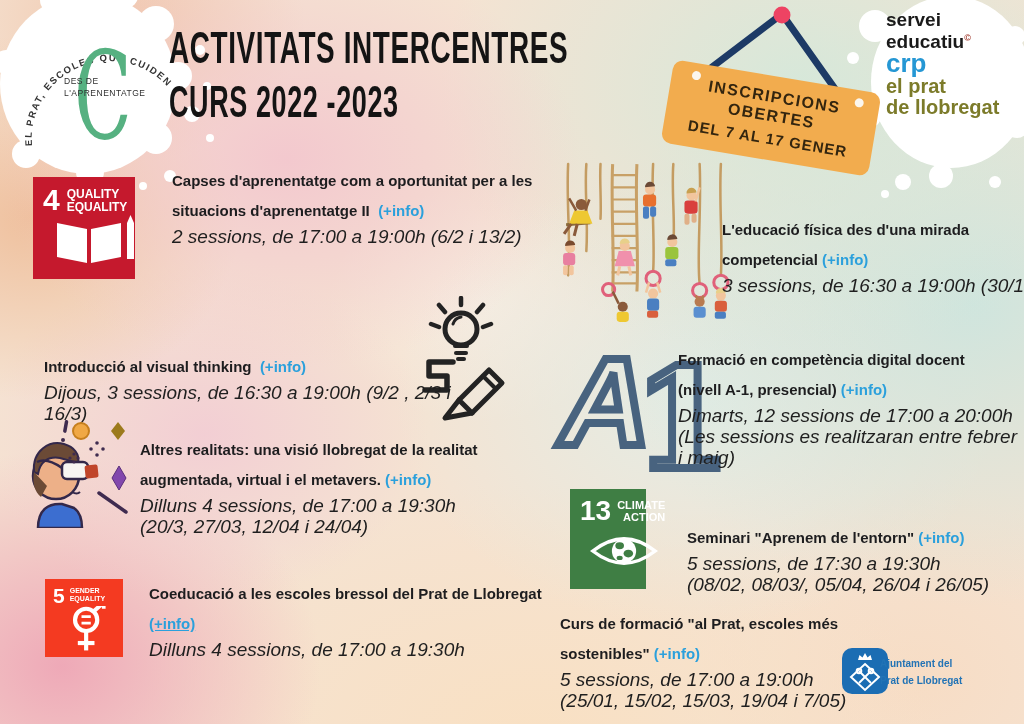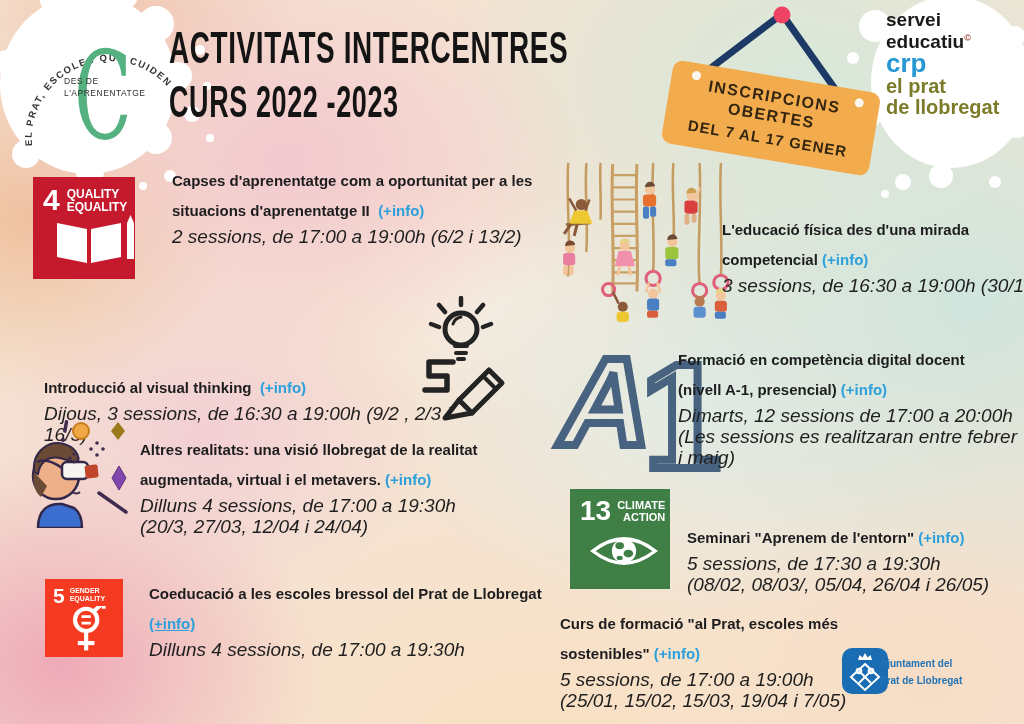--- a/index.html
+++ b/index.html
@@ -48,21 +48,21 @@
   .sdg{position:absolute;color:#fff;box-sizing:border-box;}
   .sdg-head{display:flex;align-items:flex-start;}
   .sdg-num{font-weight:700;line-height:1;}
   .sdg-lab{font-weight:700;line-height:1.08;}
   .sdg4{left:33px;top:177px;width:102px;height:102px;background:#c5192d;padding:8px 6px 0 10px;}
   .sdg4 .sdg-num{font-size:30px;}
   .sdg4 .sdg-lab{font-size:12px;margin:3px 0 0 7px;}
   .sdg5{left:45px;top:579px;width:78px;height:78px;background:#f43a21;padding:6px 4px 0 8px;}
   .sdg5 .sdg-num{font-size:21px;}
   .sdg5 .sdg-lab{font-size:7px;margin:2px 0 0 5px;}
-  .sdg13{left:570px;top:489px;width:100px;height:100px;background:#3f7e44;padding:8px 6px 0 10px;}
+  .sdg13{left:570px;top:489px;width:76px;height:100px;background:#3f7e44;padding:8px 6px 0 10px;}
   .sdg13 .sdg-num{font-size:28px;}
   .sdg13 .sdg-lab{font-size:11px;margin:3px 11px 0 6px;text-align:right;}
   
   .a1{position:absolute;left:560px;top:330px;display:flex;align-items:flex-start;line-height:1;}
   .a1 .a{font:italic 700 125px "Liberation Sans",sans-serif;color:transparent;-webkit-text-stroke:8px #48637f;}
   .a1 .one{font:700 138px "DejaVu Serif",serif;color:transparent;-webkit-text-stroke:8px #48637f;margin-left:-16px;margin-top:8px;}
   
   .aj-text{position:absolute;left:880px;top:655px;color:#2273b5;font-weight:700;font-size:10px;line-height:17px;}
 </style>
 </head>
@@ -176,21 +176,21 @@
       <path d="M59,63 h6" stroke-width="4"></path>
       <path d="M62,9 V2 M78,16 l6,-7 M84,31 l8,-3 M46,16 l-6,-7 M40,31 l-8,-3" stroke-width="4.5"></path>
       <path d="M54,66 H30 V80 H48 V94 H26" stroke-width="5.5"></path>
       <path d="M60,104 L90,74 L103,87 L73,117 Z" stroke-width="5"></path>
       <path d="M84,80 L97,93" stroke-width="4"></path>
       <path d="M60,104 L46,122 L73,117" stroke-width="5"></path>
     </g>
     <path d="M49,116 l-5,7 l8,-2 z" fill="#232323"></path>
   </svg>
 
-  <div class="act" style="left:44px;top:352px;width:430px;margin-top:21px;">
+  <div class="act" style="left:44px;top:352px;width:430px;">
     <div class="act-title nowrap"><span>Introducció al visual thinking</span>&nbsp; <span class="info">(+info)</span></div>
     <div class="sched">Dijous, 3 sessions, de 16:30 a 19:00h (9/2 , 2/3 i 16/3)</div>
   </div>
 
   <svg class="abs" style="left:14px;top:416px;" width="124" height="112" viewBox="0 0 124 112">
     <path d="M24,112 C24,94 34,87 48,88 L60,92 C66,96 68,102 68,112 Z" fill="#3c6ed0" stroke="#33284a" stroke-width="2.5"></path>
     <circle cx="42" cy="60" r="23" fill="#edb088" stroke="#33284a" stroke-width="2.5"></circle>
     <path d="M20,56 C18,34 36,24 50,28 C60,31 66,38 64,47 L46,42 C34,40 26,46 24,58 Z" fill="#6b4a36" stroke="#33284a" stroke-width="2"></path>
     <path d="M20,56 C18,68 21,76 27,81 L33,70 Z" fill="#6b4a36"></path>
     <path d="M48,52 C38,45 29,43 23,46" stroke="#33284a" stroke-width="2.5" fill="none"></path>

